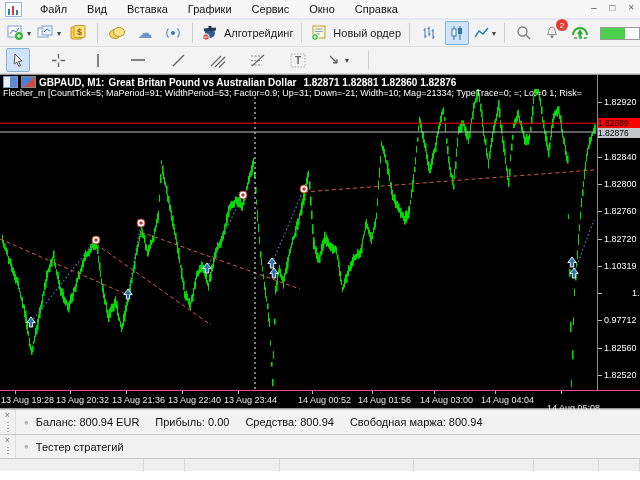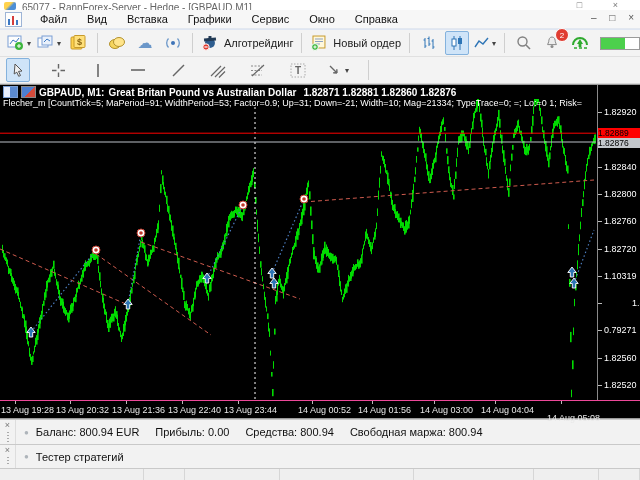--- a/index.html
+++ b/index.html
@@ -71,25 +71,20 @@
   .pheader{height:13px;background:#efefef;border-top:1px solid #c9c9c9;display:flex;box-sizing:border-box;}
   .pheader .cell{border-right:1px solid #d6d6d6;height:100%;}
   
   svg.ic{display:block;}
 </style>
 </head>
 <body>
 
 <div id="app">
 
-  <div class="titlebar">
-    <span class="app-ico"></span>
-    <span class="ttext">65077 - RannForex-Server - Hedge - [GBPAUD,M1]</span>
-    <span class="tctrl">□ ×</span>
-  </div>
 
   <div class="menubar">
     <span class="logo">
         <i class="b1"></i>
         <i class="b2"></i>
         <i class="b3"></i>
       </span>
     <nav id="menus" style="display:flex;">
         <span class="menuitem">Файл</span>
         <span class="menuitem">Вид</span>
@@ -935,21 +930,21 @@
         <div class="ptick" style="top: 104px;">1.82800</div>
         <div class="pdash" style="top: 136px;"></div>
         <div class="ptick" style="top: 131px;">1.82760</div>
         <div class="pdash" style="top: 164px;"></div>
         <div class="ptick" style="top: 159px;">1.82720</div>
         <div class="pdash" style="top: 191px;"></div>
         <div class="ptick" style="top: 186px;">1.10319</div>
         <div class="pdash" style="top: 218px;"></div>
         <div class="ptick" style="top: 213px; margin-left: 28px;">1.82640</div>
         <div class="pdash" style="top: 245px;"></div>
-        <div class="ptick" style="top: 240px;">0.79271</div>
+        <div class="ptick" style="top: 240px;">0.97712</div>
         <div class="pdash" style="top: 273px;"></div>
         <div class="ptick" style="top: 268px;">1.82560</div>
         <div class="pdash" style="top: 300px;"></div>
         <div class="ptick" style="top: 295px;">1.82520</div>
       </div>
     <div class="time-axis" id="time-axis">
         <div class="tdash" style="left: 15px;"></div>
         <div class="ttick" style="left: 1px;">13 Aug 19:28</div>
         <div class="tdash" style="left: 70px;"></div>
         <div class="ttick" style="left: 56px;">13 Aug 20:32</div>

